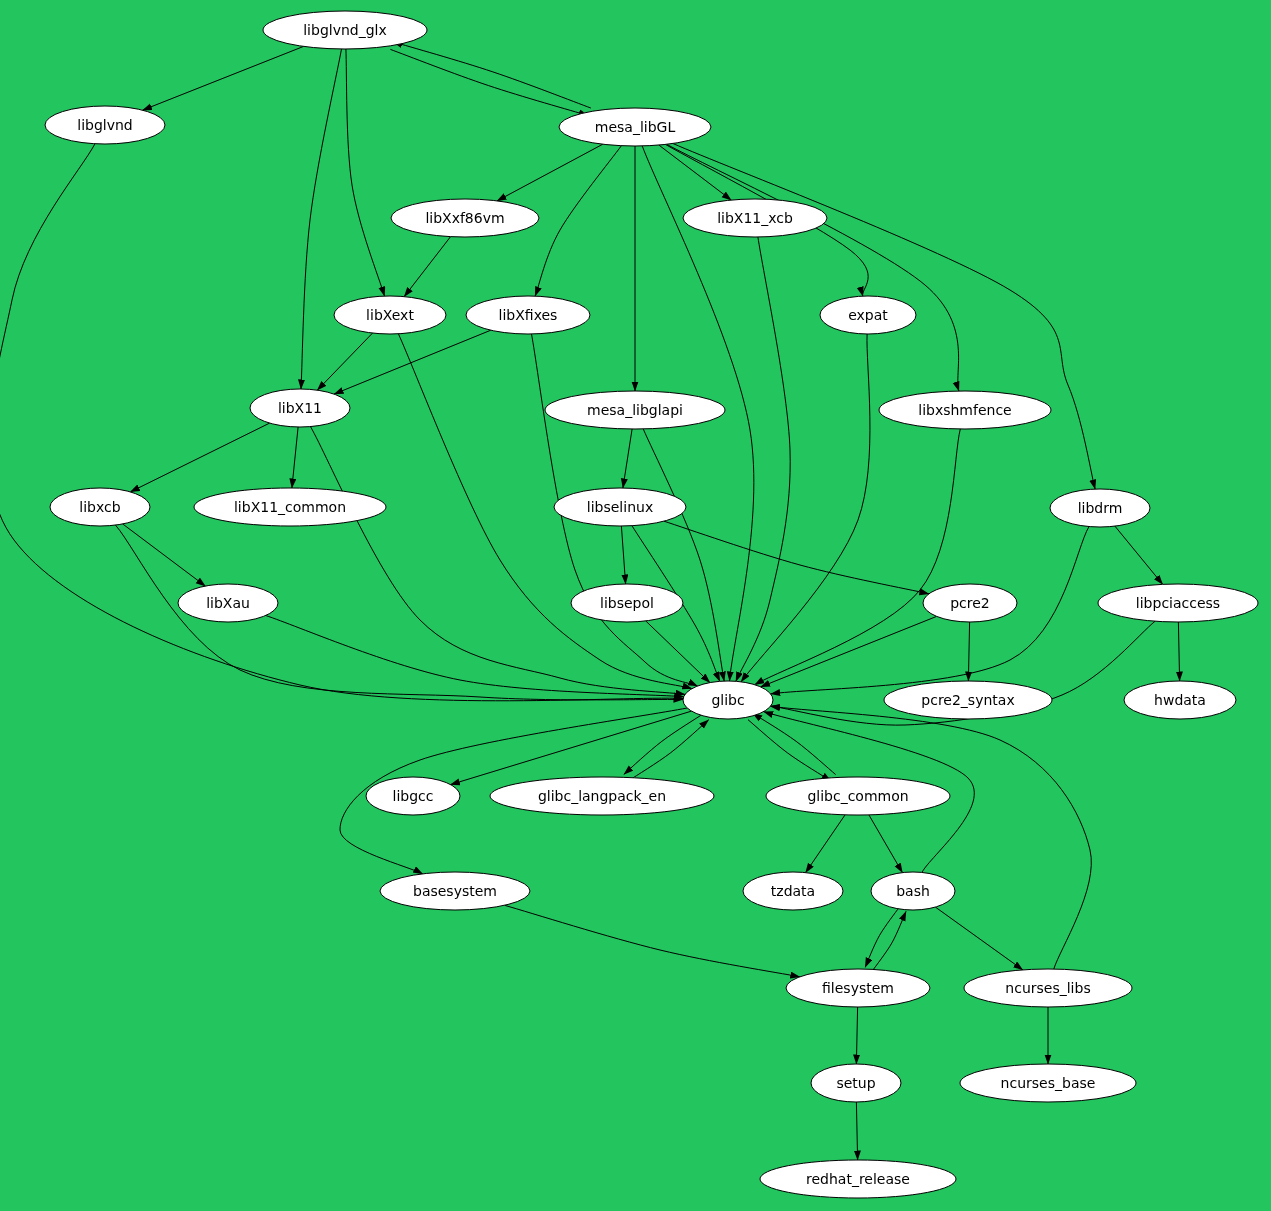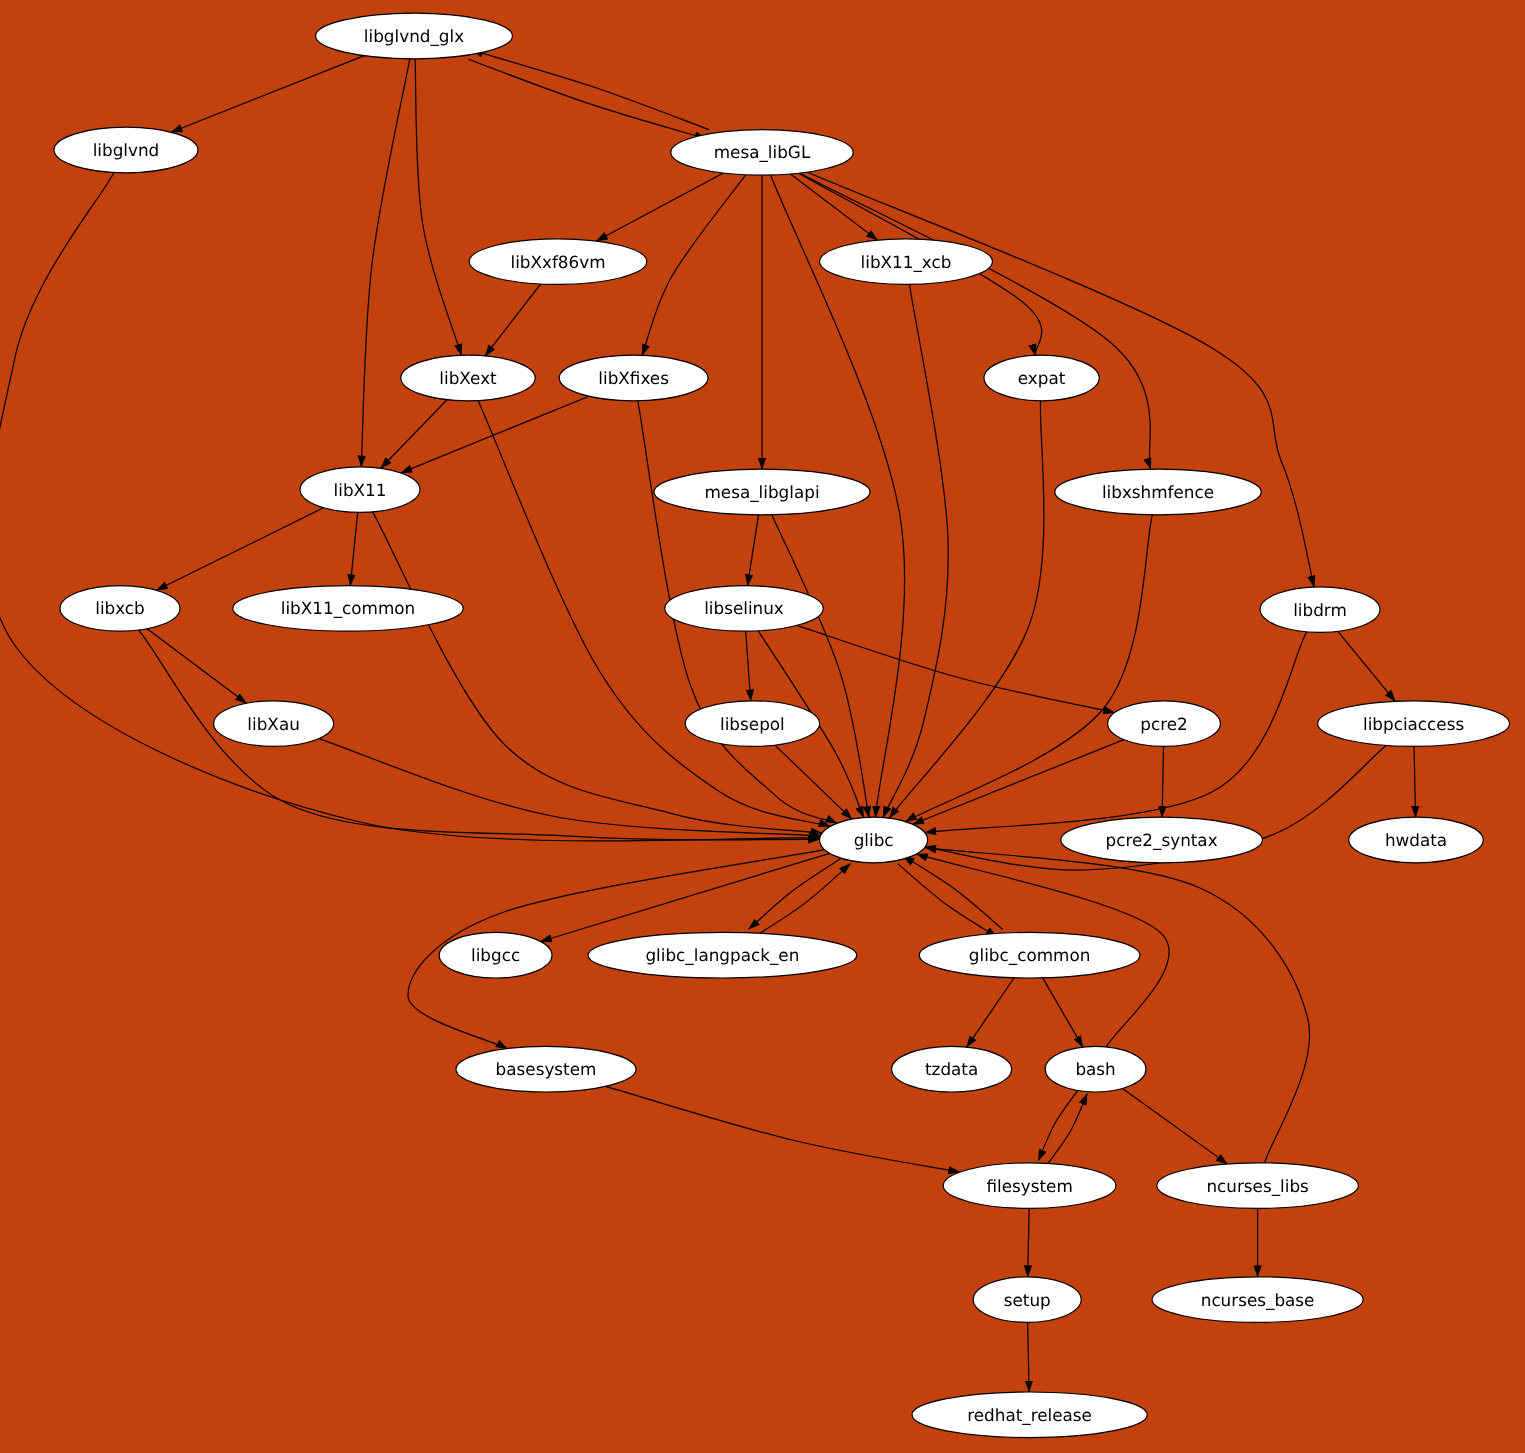--- a/index.html
+++ b/index.html
@@ -5,21 +5,21 @@
   html, body {
     margin: 0;
     padding: 0;
     background: #ffffff;
     font-family: "DejaVu Sans", "Liberation Sans", sans-serif;
   }
   .canvas {
     position: relative;
     width: 1271px;
     height: 1211px;
-    background: #c2410c;
+    background: #22c55e;
     overflow: hidden;
   }
   svg { display: block; }
   .edge path {
     fill: none;
     stroke: #000000;
     stroke-width: 1;
   }
   .node ellipse {
     fill: #ffffff;

